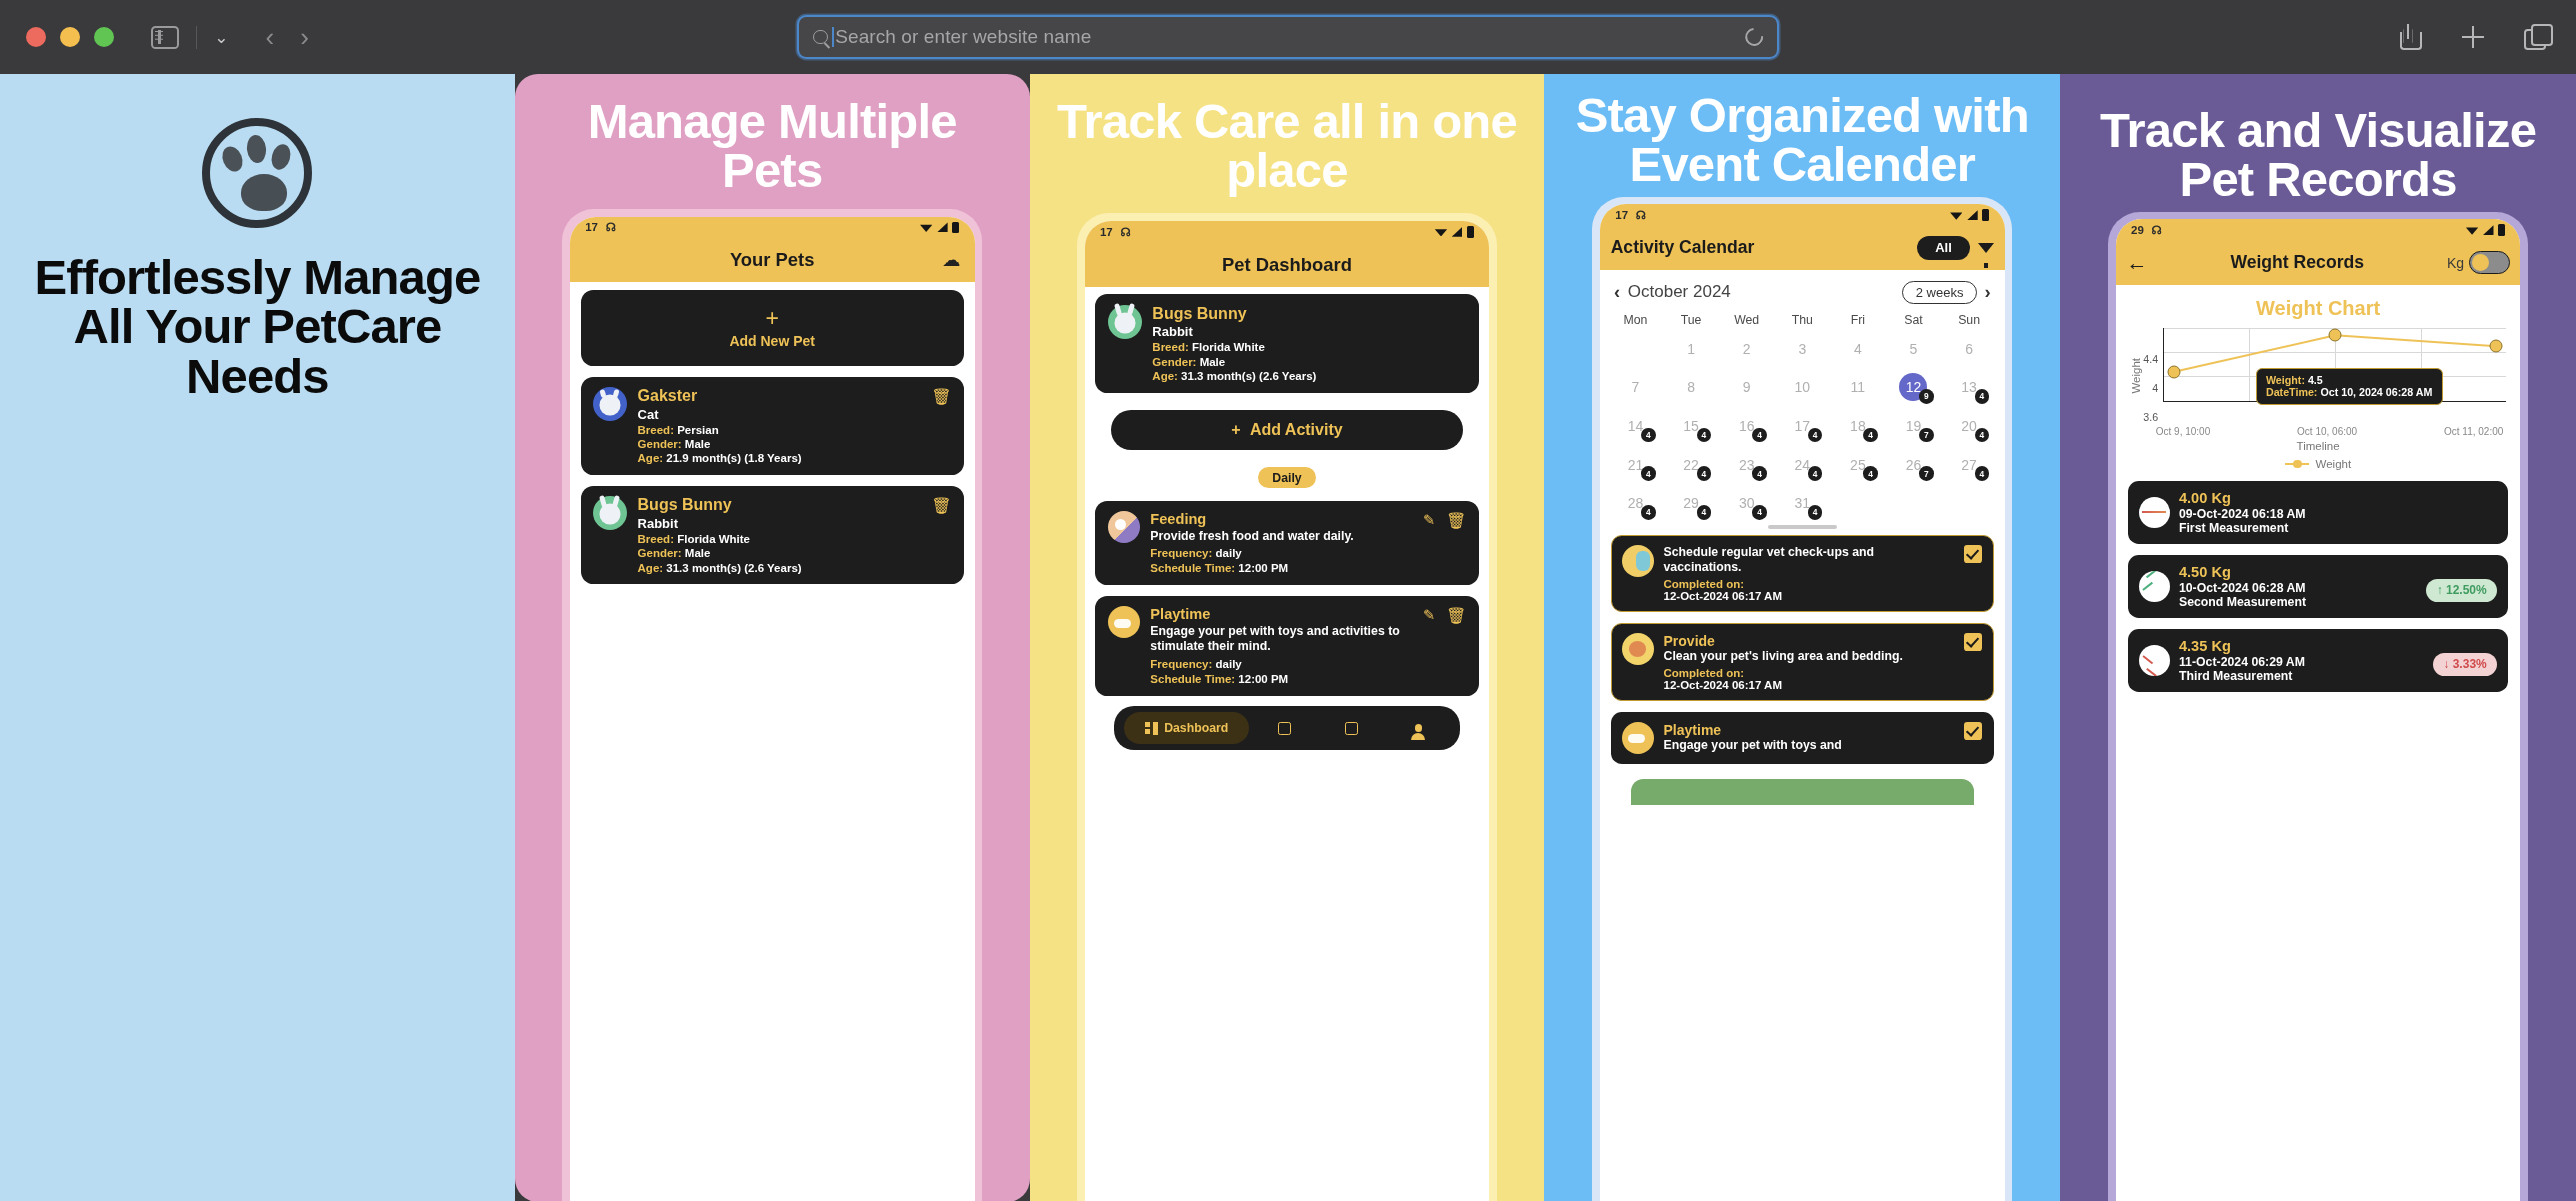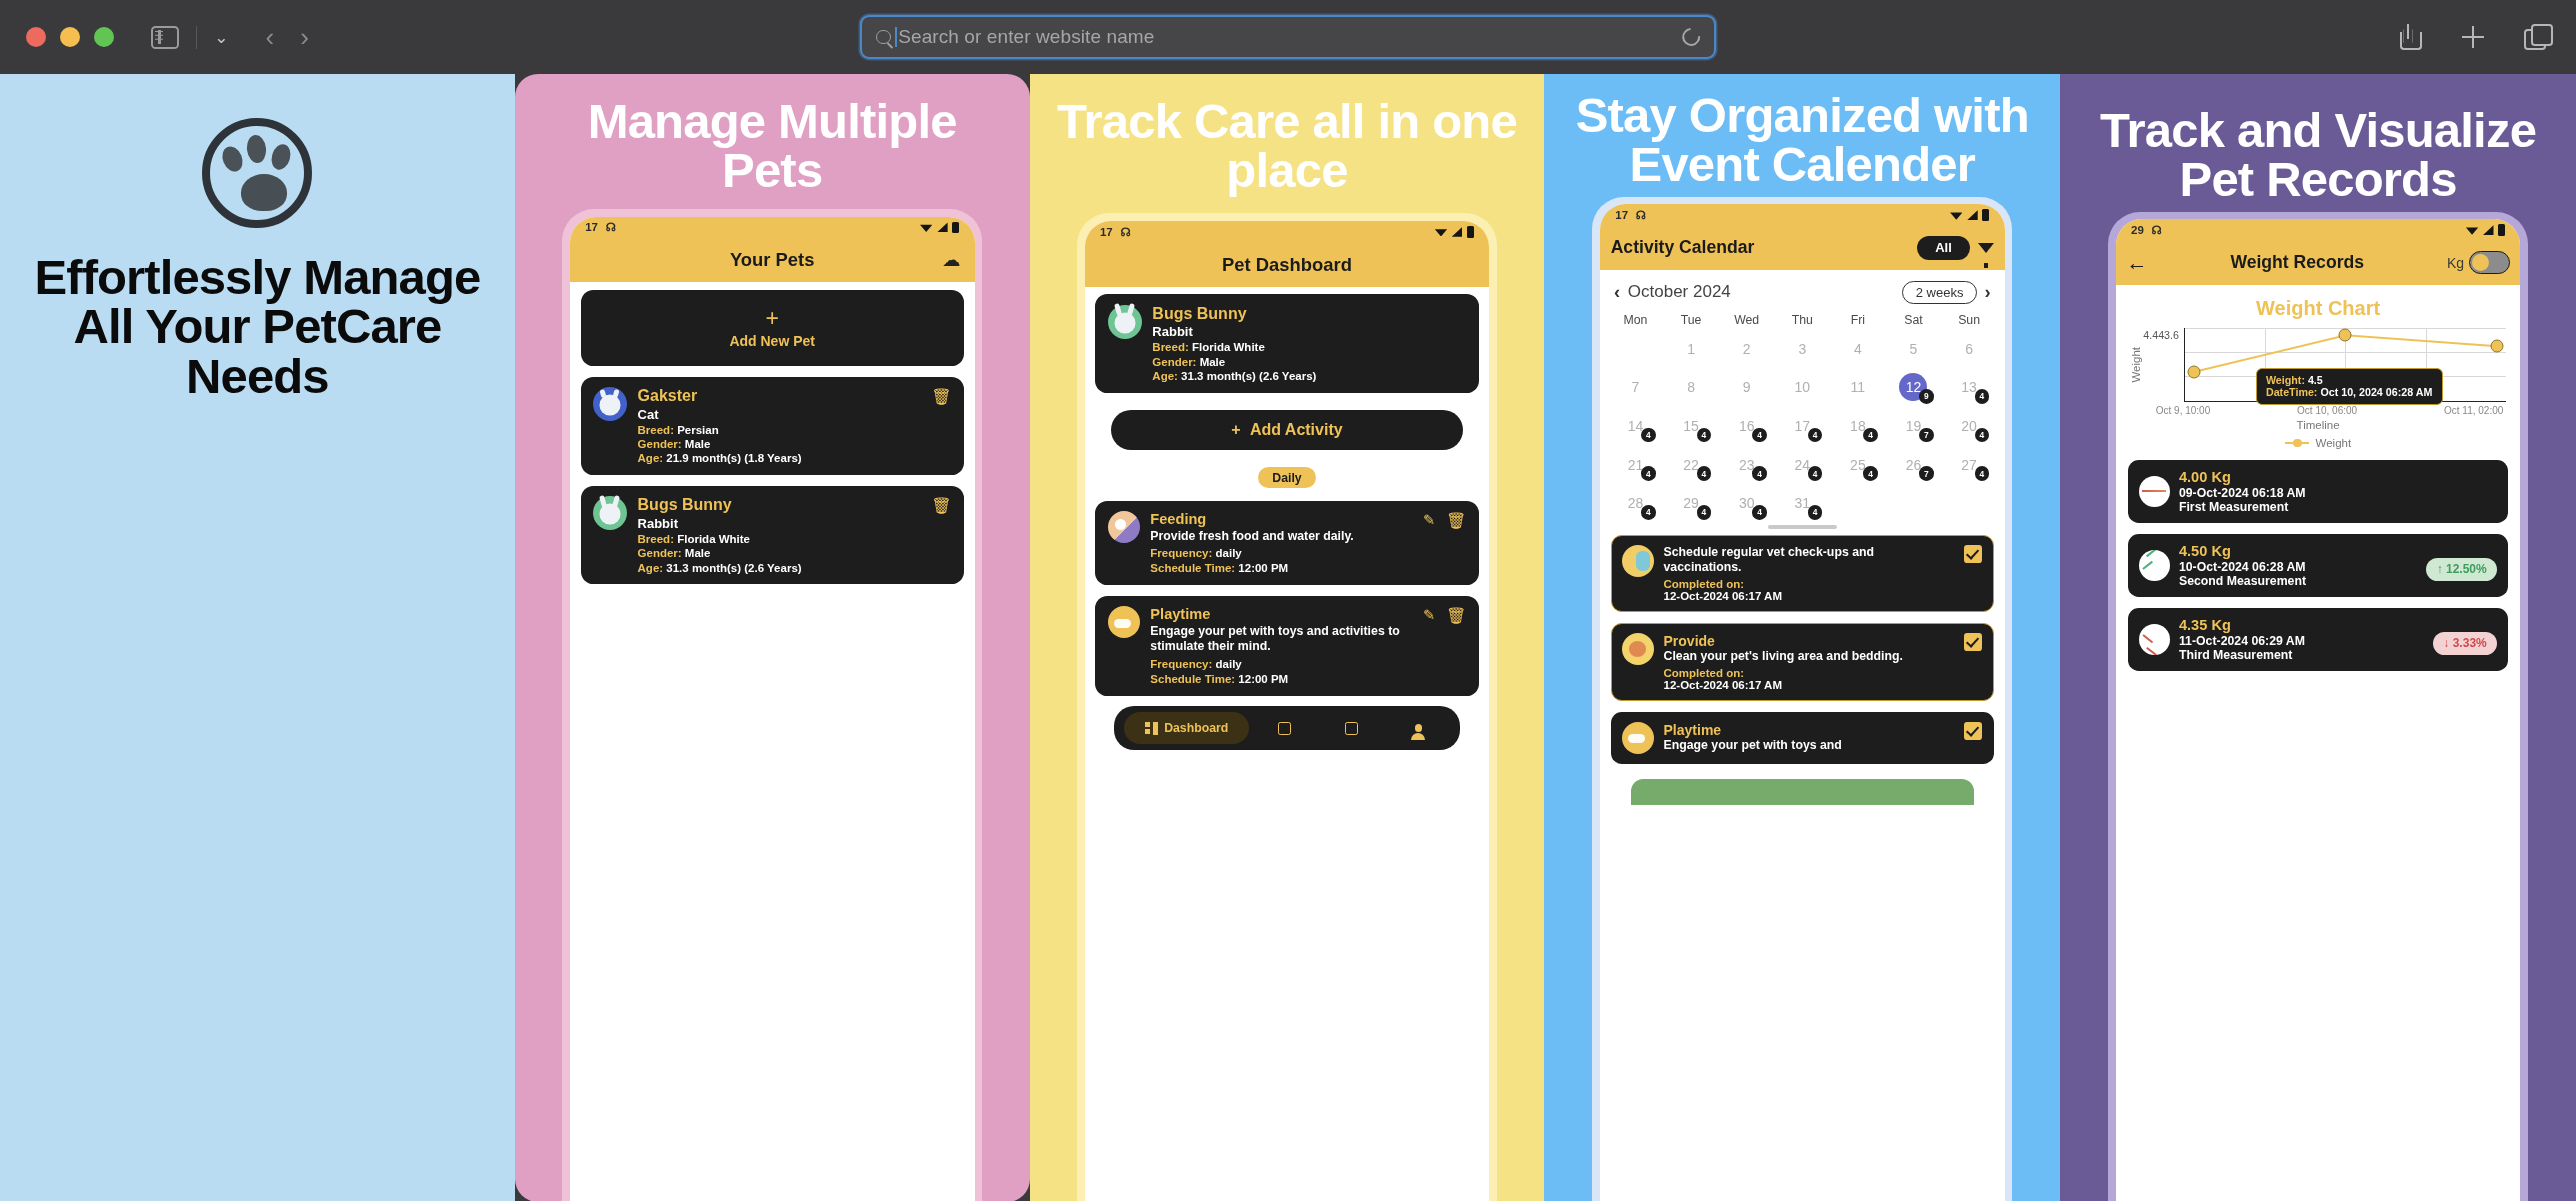--- a/index.html
+++ b/index.html
@@ -19,21 +19,21 @@
                   box-shadow:0 0 0 0 #9a9a9d;}
   .sb-icon:after{content:"";position:absolute;left:2.3px;top:3.1px;width:7.7px;height:1.5px;background:#9a9a9d;
                  box-shadow:0 3.8px 0 #9a9a9d, 0 7.7px 0 #9a9a9d;}
   .vdiv { width:1.5px;height:23px;background:#57575a;margin:0 9.2px; }
   .chev-d { color:#c9c9cc; font-size:17px; line-height:1; }
 
   .navbtns { display:flex; gap:26px; margin-left:37px; }
   .navbtns span { color:#8b8b8e; font-size:26px; line-height:1; font-weight:300;}
 
   .addressbar-wrap { position:absolute; left:50%; transform:translateX(-50%);
-                     width:856px; }
+                     width:982px; }
   .addressbar { height:44px; background:#464648; border-radius:9.2px;
                 border:2.3px solid #4b87c9; display:flex; align-items:center;
                 padding:0 14px; box-shadow:0 0 0 1.5px rgba(75,135,201,.45); }
   .mag { width:14.6px;height:14.6px;border:1.9px solid #9e9ea1;border-radius:50%;position:relative;
          flex:none; margin-right:4.6px;}
   .mag:after{content:"";position:absolute;width:1.9px;height:7px;background:#9e9ea1;
              right:-1.5px;bottom:-5.4px;transform:rotate(-45deg);}
   .caret { width:1.5px;height:20px;background:#4b87c9;margin-right:1.5px; }
   .ab-placeholder { color:#a6a6a9; font-size:19px; letter-spacing:0.1px;}
   .reload { margin-left:auto; width:18.4px;height:18.4px;border:2.3px solid #a6a6a9;border-radius:50%;
@@ -221,22 +221,22 @@
   .toggle { width:41px;height:23px;border-radius:11.5px;background:#8c8c8c;border:1.9px solid #1b1b1b;
             position:relative; flex:none;}
   .toggle:after{content:"";position:absolute;left:2.3px;top:1.9px;width:17px;height:17px;border-radius:50%;
             background:#eec257;}
 
   .w-title { text-align:center; color:#eec257; font-size:20px; font-weight:800; margin:12.3px 0 4.6px 0;}
   .chart-wrap { position:relative; padding:3.1px 14px 0 14px; }
   .chart-row { display:flex; }
   .yaxis-label { writing-mode:vertical-rl; transform:rotate(180deg); font-size:11.5px; color:#777;
                  align-self:center; margin-right:1.5px;}
-  .yticks { display:flex; flex-direction:row; justify-content:space-between; font-size:10.7px;
-            color:#555; text-align:right; padding:1.5px 4.6px 0 0; height:71px; }
+  .yticks { display:flex; flex-direction:column; justify-content:space-between; font-size:10.7px;
+            color:#555; text-align:right; padding:1.5px 4.6px 0 0; height:71px;margin-top:24px; }
   .plot { flex:1; height:74px; position:relative; border-left:1.5px solid #222; border-bottom:1.5px solid #222;}
   .grid-v { position:absolute;top:0;bottom:0;width:0.8px;background:#d8d8d8; }
   .grid-h { position:absolute;left:0;right:0;height:0.8px;background:#d8d8d8; }
   .pt { position:absolute; width:13px;height:13px;border-radius:50%;background:#eec257;
         border:1.9px solid #8d7429; transform:translate(-50%,-50%); }
   .xticks { display:flex; justify-content:space-between; font-size:10px; color:#888; padding:3.1px 3.1px 0 26px;}
   .xaxis-label { text-align:center; font-size:11.5px; color:#777; margin-top:3.1px;}
   .legend { display:flex; align-items:center; justify-content:center; gap:6.1px; margin-top:6.1px;
             font-size:11.5px;color:#777;}
   .lg-line { width:24.5px;height:2.3px;background:#eec257;position:relative;}

